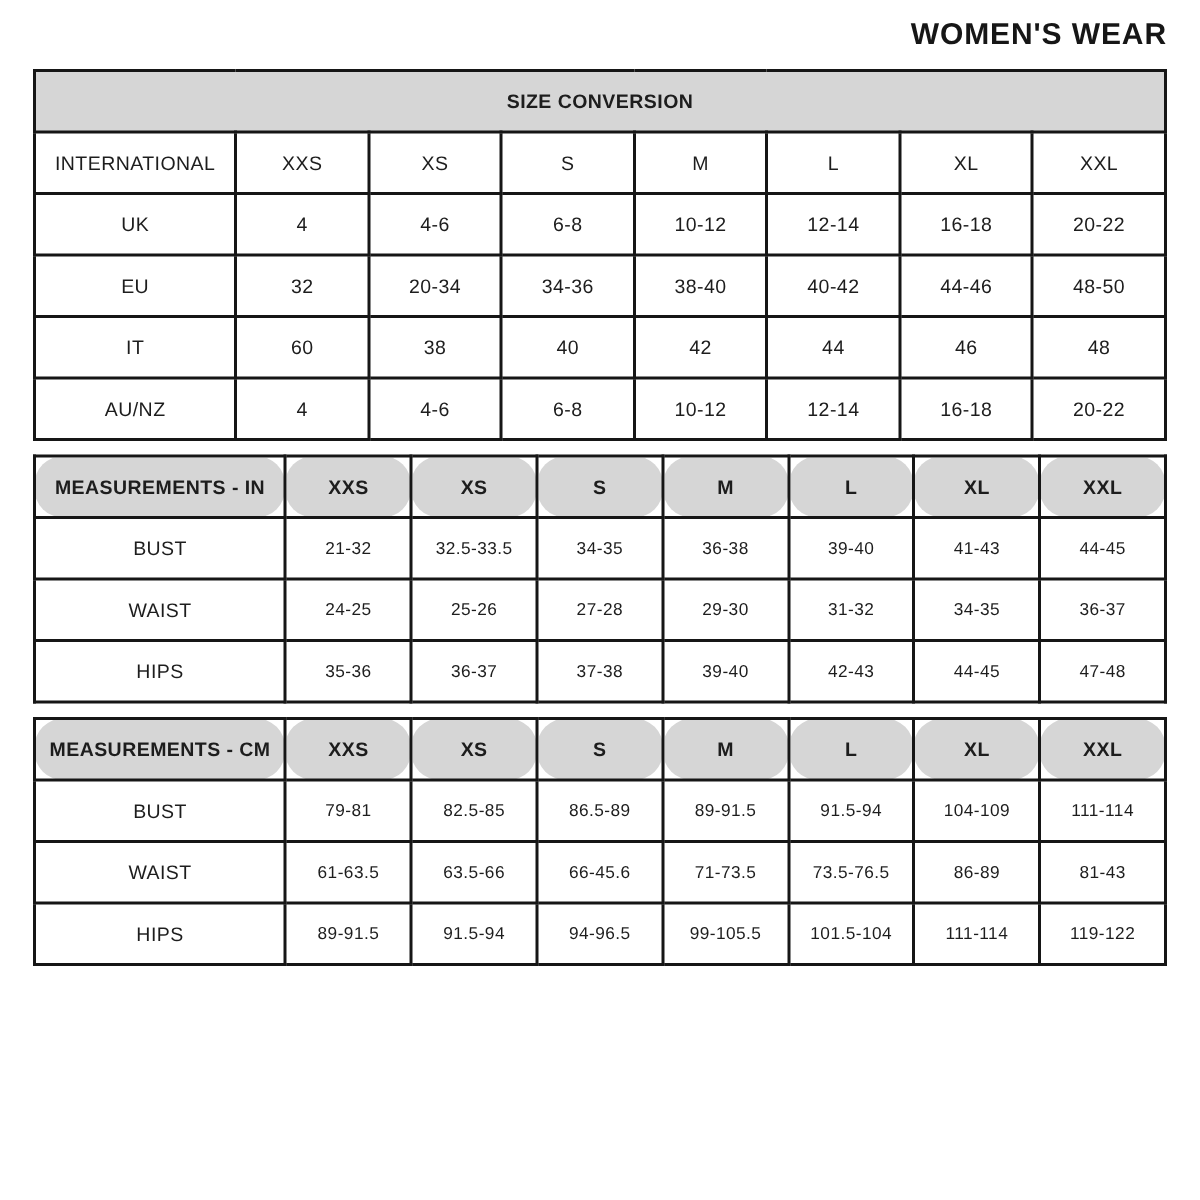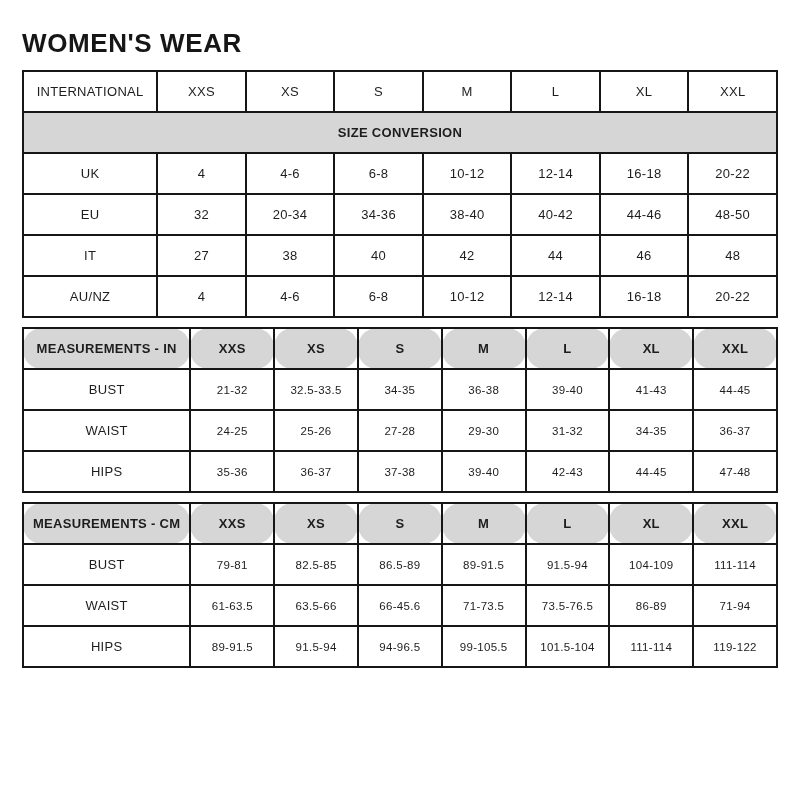--- a/index.html
+++ b/index.html
@@ -5,25 +5,25 @@
   * { box-sizing: border-box; }
   html, body {
     margin: 0; padding: 0;
     width: 800px; height: 800px;
     background: #ffffff;
     font-family: "Liberation Sans", sans-serif;
     color: #1d1d1d;
   }
   .page { padding: 0 22px; }
   .page-title {
-    text-align: left;
-    font-size: 26px;
+    text-align: right;
+    font-size: 20px;
     font-weight: bold;
     letter-spacing: 0.6px;
-    padding: 28px 0 11px 0;
+    padding: 12px 0 11px 0;
     color: #161616;
   }
   table.tbl {
     width: 100%;
     border-collapse: collapse;
     table-layout: fixed;
     margin-bottom: 9px;
   }
   table.tbl td {
     border: 2px solid #161616;
@@ -73,32 +73,32 @@
       <col class="c-size">
         <col class="c-size">
         <col class="c-size">
         <col class="c-size">
       <col class="c-size">
         <col class="c-size">
         <col class="c-size">
     </colgroup>
     <thead>
       <tr>
+        <td class="band" colspan="8">SIZE CONVERSION</td>
+      </tr>
+      <tr>
         <td>INTERNATIONAL</td>
         <td>XXS</td>
         <td>XS</td>
         <td>S</td>
         <td>M</td>
         <td>L</td>
         <td>XL</td>
         <td>XXL</td>
       </tr>
-      <tr>
-        <td class="band" colspan="8">SIZE CONVERSION</td>
-      </tr>
     </thead>
     <tbody>
         <tr>
           <td class="row-label">UK</td>
           <td>4</td>
           <td>4-6</td>
           <td>6-8</td>
           <td>10-12</td>
           <td>12-14</td>
           <td>16-18</td>
@@ -109,21 +109,21 @@
           <td>32</td>
           <td>20-34</td>
           <td>34-36</td>
           <td>38-40</td>
           <td>40-42</td>
           <td>44-46</td>
           <td>48-50</td>
         </tr>
         <tr>
           <td class="row-label">IT</td>
-          <td>27</td>
+          <td>60</td>
           <td>38</td>
           <td>40</td>
           <td>42</td>
           <td>44</td>
           <td>46</td>
           <td>48</td>
         </tr>
         <tr>
           <td class="row-label">AU/NZ</td>
           <td>4</td>
@@ -229,21 +229,21 @@
           <td>111-114</td>
         </tr>
         <tr>
           <td class="row-label">WAIST</td>
           <td>61-63.5</td>
           <td>63.5-66</td>
           <td>66-45.6</td>
           <td>71-73.5</td>
           <td>73.5-76.5</td>
           <td>86-89</td>
-          <td>71-94</td>
+          <td>81-43</td>
         </tr>
         <tr>
           <td class="row-label">HIPS</td>
           <td>89-91.5</td>
           <td>91.5-94</td>
           <td>94-96.5</td>
           <td>99-105.5</td>
           <td>101.5-104</td>
           <td>111-114</td>
           <td>119-122</td>

